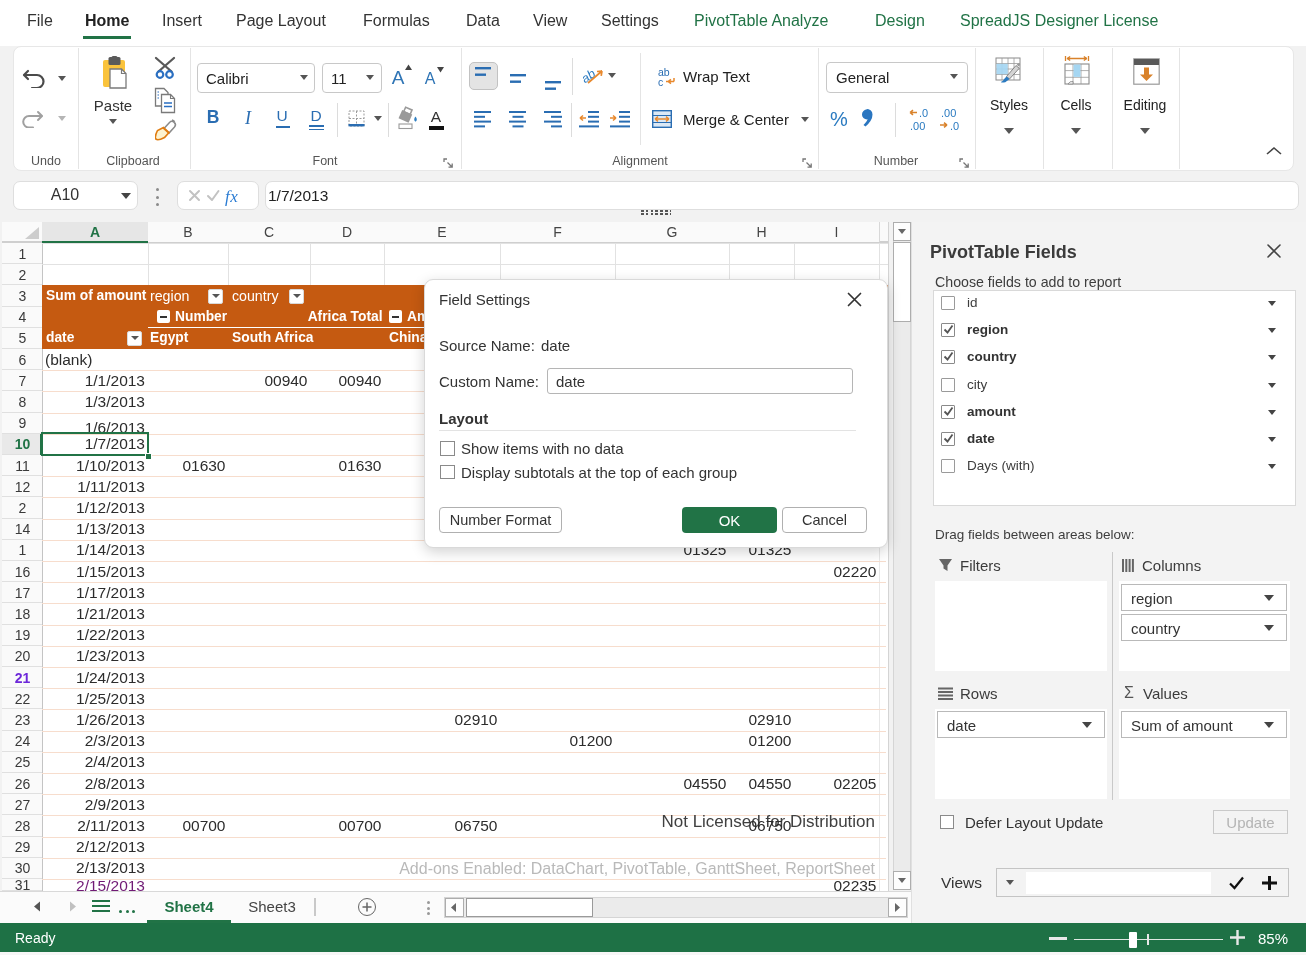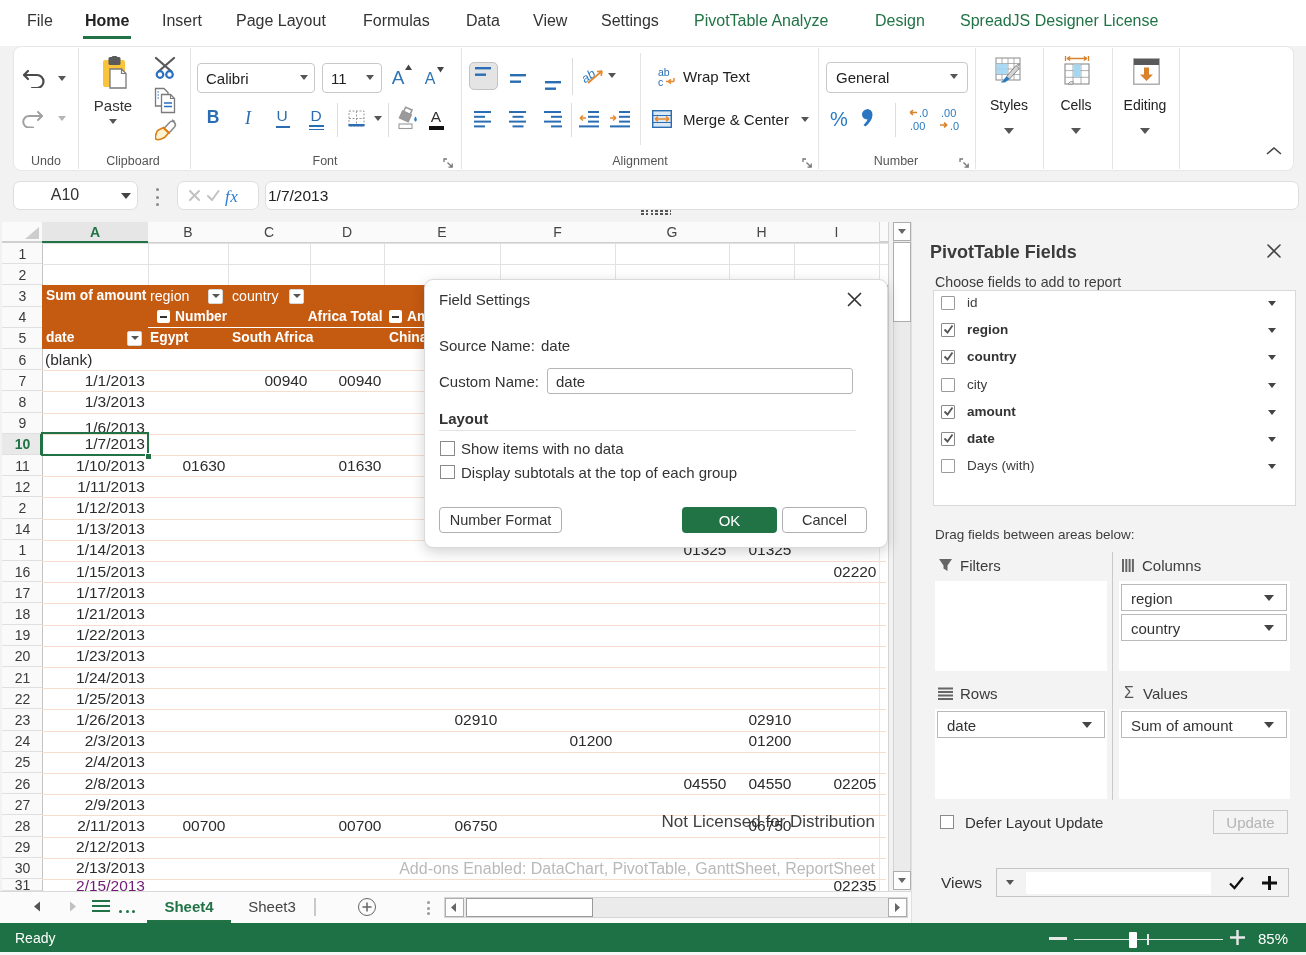--- a/index.html
+++ b/index.html
@@ -320,21 +320,21 @@
 <div style="left:22.5px;position:absolute;top:571.6px;transform:translateY(-50%);font-size:14px;color:#3a3a3a;font-weight:400;white-space:nowrap;line-height:1;transform:translate(-50%,-50%);">16</div>
 <div style="position:absolute;left:2px;top:582.2px;width:40px;height:21.199999999999932px;background:#fafafa;border-bottom:1px solid #e0e0e0;"></div>
 <div style="left:22.5px;position:absolute;top:592.8px;transform:translateY(-50%);font-size:14px;color:#3a3a3a;font-weight:400;white-space:nowrap;line-height:1;transform:translate(-50%,-50%);">17</div>
 <div style="position:absolute;left:2px;top:603.4px;width:40px;height:21.199999999999932px;background:#fafafa;border-bottom:1px solid #e0e0e0;"></div>
 <div style="left:22.5px;position:absolute;top:614.0px;transform:translateY(-50%);font-size:14px;color:#3a3a3a;font-weight:400;white-space:nowrap;line-height:1;transform:translate(-50%,-50%);">18</div>
 <div style="position:absolute;left:2px;top:624.5999999999999px;width:40px;height:21.200000000000045px;background:#fafafa;border-bottom:1px solid #e0e0e0;"></div>
 <div style="left:22.5px;position:absolute;top:635.1999999999999px;transform:translateY(-50%);font-size:14px;color:#3a3a3a;font-weight:400;white-space:nowrap;line-height:1;transform:translate(-50%,-50%);">19</div>
 <div style="position:absolute;left:2px;top:645.8px;width:40px;height:21.200000000000045px;background:#fafafa;border-bottom:1px solid #e0e0e0;"></div>
 <div style="left:22.5px;position:absolute;top:656.4px;transform:translateY(-50%);font-size:14px;color:#3a3a3a;font-weight:400;white-space:nowrap;line-height:1;transform:translate(-50%,-50%);">20</div>
 <div style="position:absolute;left:2px;top:667.0px;width:40px;height:21.200000000000045px;background:#fafafa;border-bottom:1px solid #e0e0e0;"></div>
-<div style="left:22.5px;position:absolute;top:677.6px;transform:translateY(-50%);font-size:14px;color:#404040;font-weight:400;white-space:nowrap;line-height:1;transform:translate(-50%,-50%);">21</div>
+<div style="left:22.5px;position:absolute;top:677.6px;transform:translateY(-50%);font-size:14px;color:#6d28d9;font-weight:700;white-space:nowrap;line-height:1;transform:translate(-50%,-50%);">21</div>
 <div style="position:absolute;left:2px;top:688.2px;width:40px;height:21.199999999999932px;background:#fafafa;border-bottom:1px solid #e0e0e0;"></div>
 <div style="left:22.5px;position:absolute;top:698.8px;transform:translateY(-50%);font-size:14px;color:#3a3a3a;font-weight:400;white-space:nowrap;line-height:1;transform:translate(-50%,-50%);">22</div>
 <div style="position:absolute;left:2px;top:709.4px;width:40px;height:21.199999999999932px;background:#fafafa;border-bottom:1px solid #e0e0e0;"></div>
 <div style="left:22.5px;position:absolute;top:720.0px;transform:translateY(-50%);font-size:14px;color:#3a3a3a;font-weight:400;white-space:nowrap;line-height:1;transform:translate(-50%,-50%);">23</div>
 <div style="position:absolute;left:2px;top:730.5999999999999px;width:40px;height:21.200000000000045px;background:#fafafa;border-bottom:1px solid #e0e0e0;"></div>
 <div style="left:22.5px;position:absolute;top:741.1999999999999px;transform:translateY(-50%);font-size:14px;color:#3a3a3a;font-weight:400;white-space:nowrap;line-height:1;transform:translate(-50%,-50%);">24</div>
 <div style="position:absolute;left:2px;top:751.8px;width:40px;height:21.200000000000045px;background:#fafafa;border-bottom:1px solid #e0e0e0;"></div>
 <div style="left:22.5px;position:absolute;top:762.4px;transform:translateY(-50%);font-size:14px;color:#3a3a3a;font-weight:400;white-space:nowrap;line-height:1;transform:translate(-50%,-50%);">25</div>
 <div style="position:absolute;left:2px;top:773.0px;width:40px;height:21.199999999999932px;background:#fafafa;border-bottom:1px solid #e0e0e0;"></div>
 <div style="left:22.5px;position:absolute;top:783.5999999999999px;transform:translateY(-50%);font-size:14px;color:#3a3a3a;font-weight:400;white-space:nowrap;line-height:1;transform:translate(-50%,-50%);">26</div>

